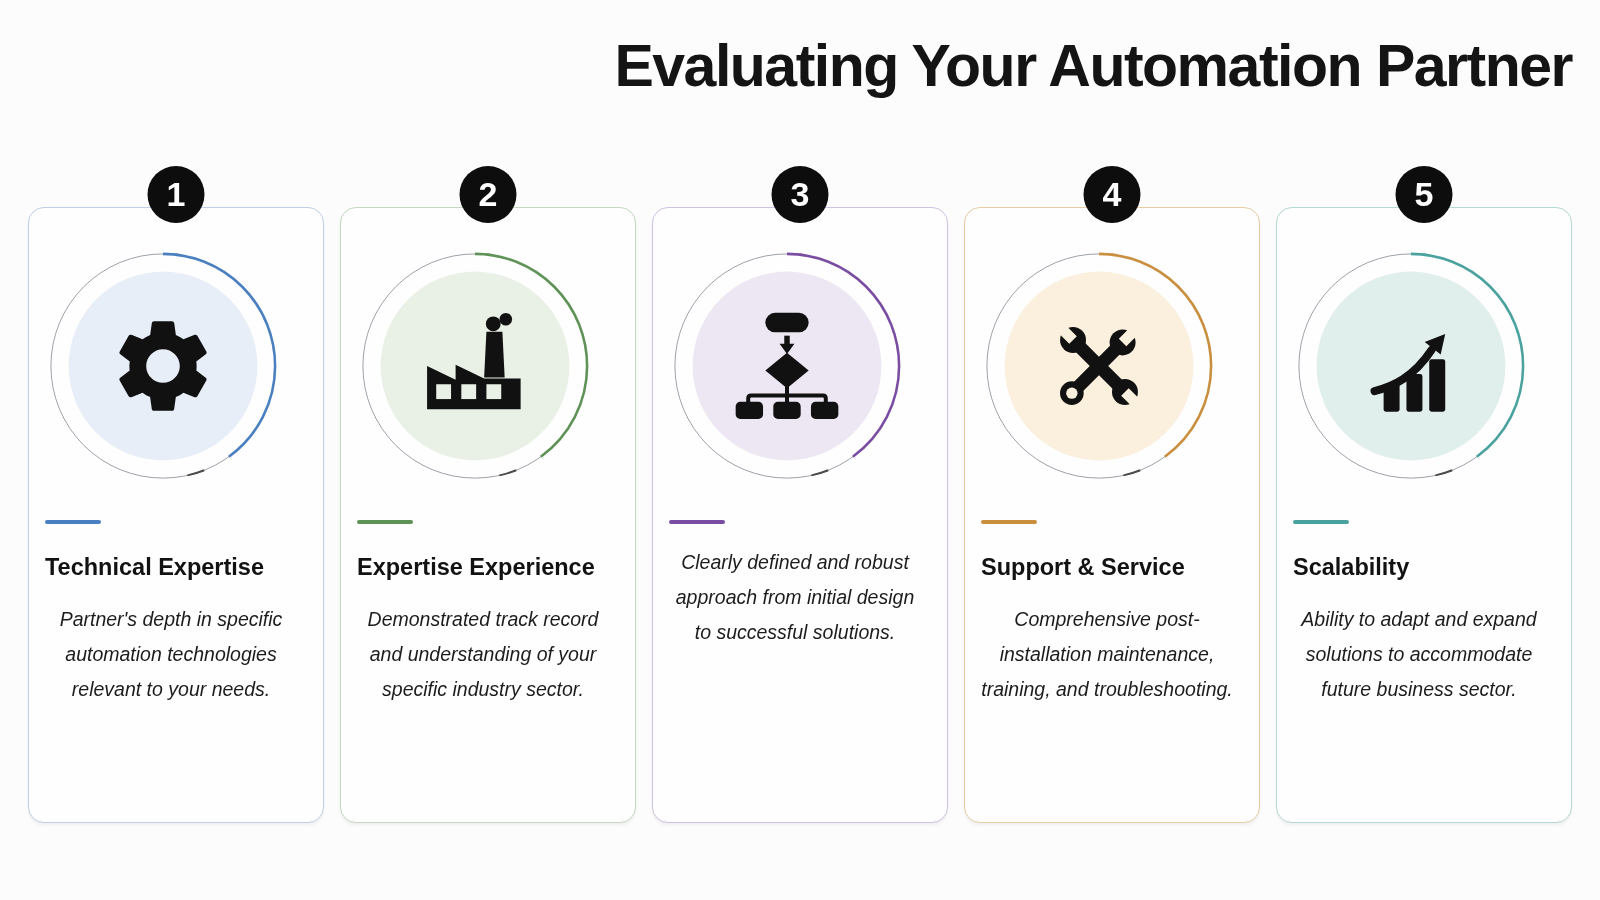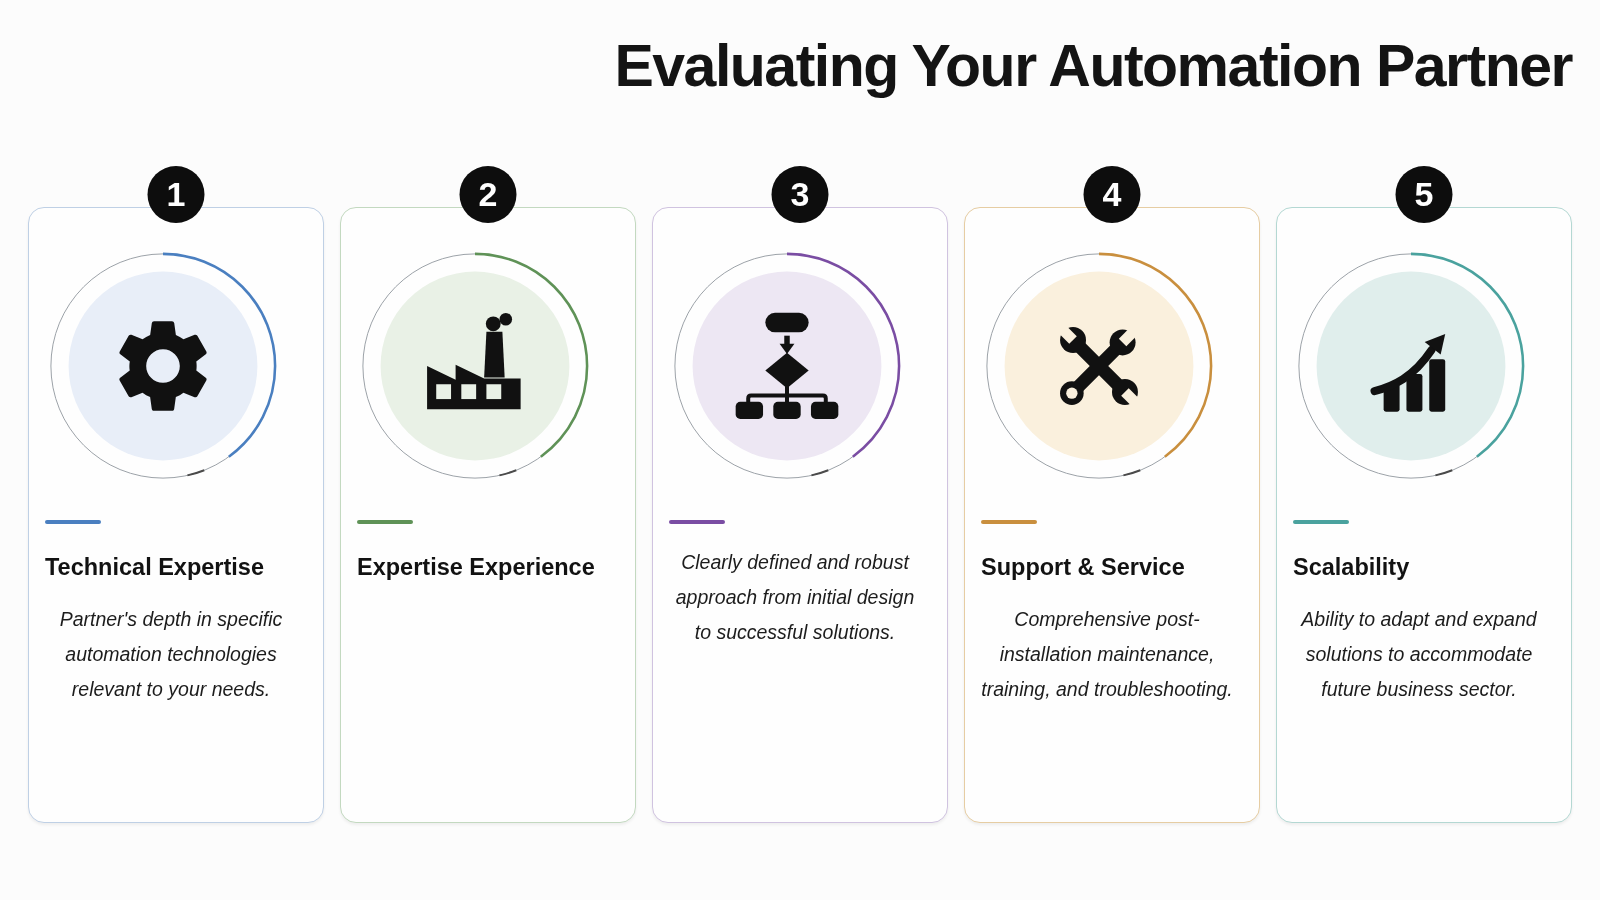--- a/index.html
+++ b/index.html
@@ -223,20 +223,21 @@
           <rect x="26" y="66" width="14" height="24" rx="2"></rect>
           <rect x="46" y="57" width="14" height="33" rx="2"></rect>
           <rect x="66" y="44" width="14" height="46" rx="2"></rect>
           <path class="stroke" d="M18,72 C34,68 52,60 68,36" stroke-width="7" stroke-linecap="round"></path>
           <polygon points="80,22 76,40 62,29"></polygon>
         </g>
       </svg>
 
       <div class="divider"></div>
       <div class="card-title">Expertise Experience</div>
+      <div class="card-desc">Demonstrated track record and understanding of your specific industry sector.</div>
     </div>
   </div>
 
   <div class="card-wrap" style="--accent: #7a4da3; --fill: #ede7f3; --border: #d0c3e0;">
     <div class="badge">3</div>
     <div class="card">
       <svg class="ring-svg" viewBox="0 0 240 240" width="236" height="236">
 
         <circle cx="120" cy="120" r="114" fill="none" stroke="#9aa0a6" stroke-width="1"></circle>
 

